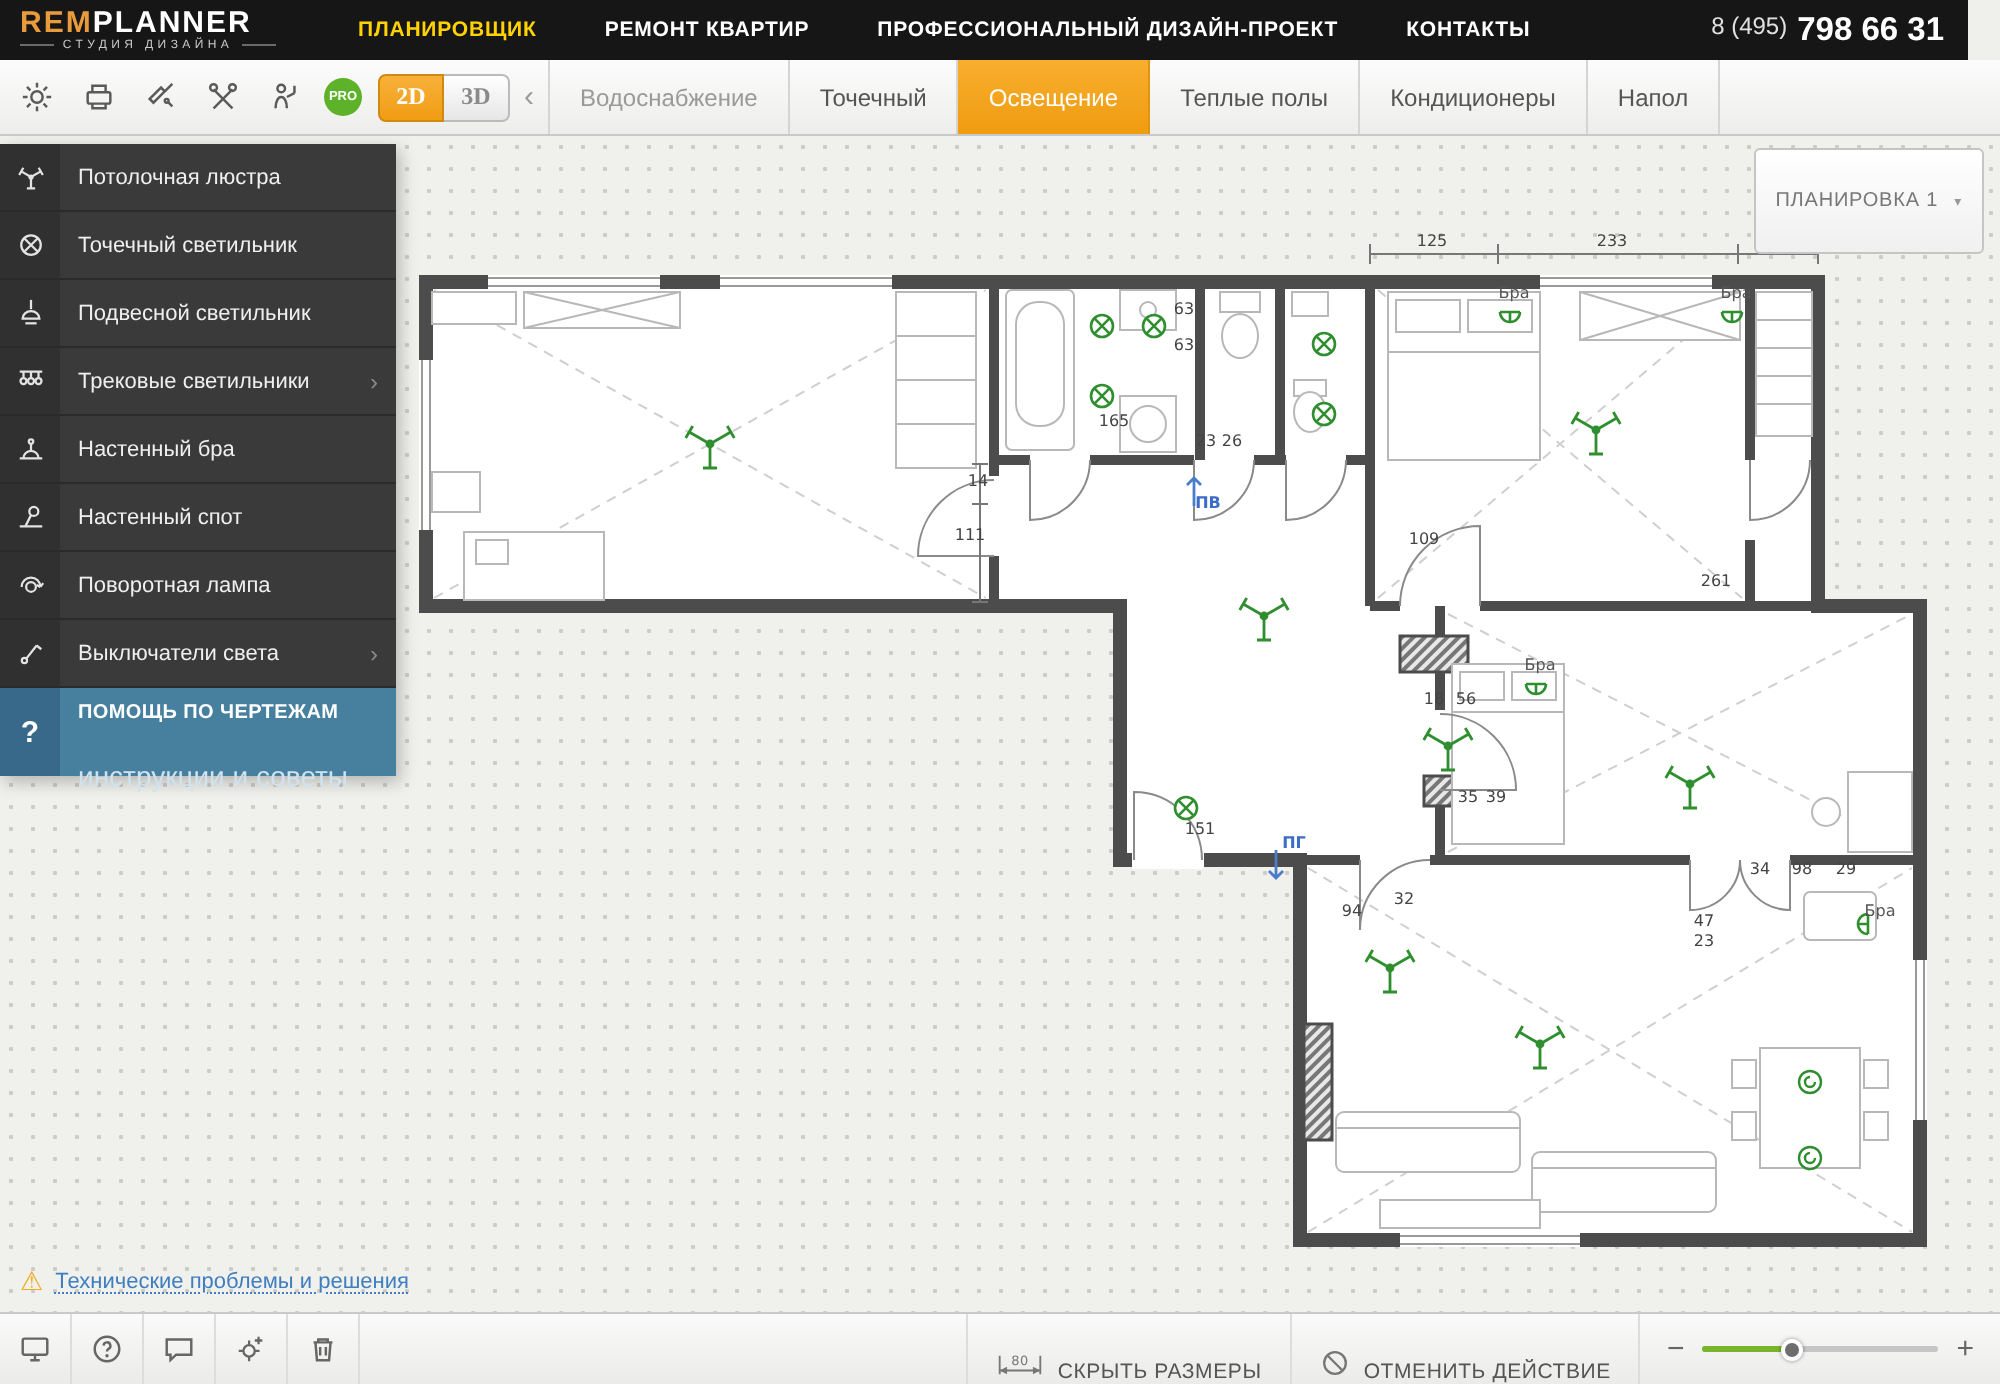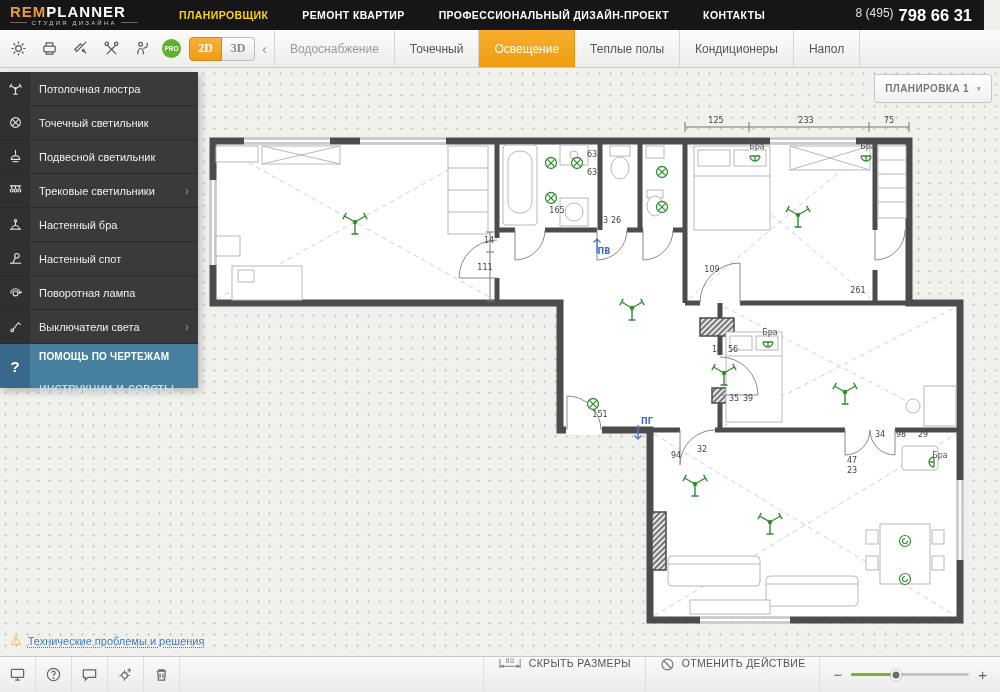--- a/index.html
+++ b/index.html
@@ -31,21 +31,21 @@
   .btn3d{background:linear-gradient(#ffffff,#e6e6e6);border:1px solid #bbb;border-left:none;border-radius:0 4px 4px 0;color:#8a8a8a}
   .tab-arrow{color:#999;font-size:15px;padding:0 7px;cursor:pointer}
   .tabs{display:flex;align-self:stretch;flex:1;overflow:hidden;border-left:1px solid #d5d5d5}
   .tab{display:flex;align-items:center;padding:0 15px;font-size:12px;color:#555;border-right:1px solid #d5d5d5;white-space:nowrap;cursor:pointer}
   .tab.muted{color:#9a9a9a}
   .tab.active{background:linear-gradient(#f8ae2e,#ef9c10);color:#fff;border-color:#e09410}
 
   
   .canvas{position:absolute;top:68px;bottom:36px;left:0;right:0;background-color:#f0f0ec;background-image:radial-gradient(#cdcdc8 1px,rgba(0,0,0,0) 1.2px);background-size:11px 11px;z-index:1}
   #plan{position:absolute;top:0;left:0;width:1000px;height:692px;z-index:2;pointer-events:none}
-  .plan-select{position:absolute;top:74px;right:8px;z-index:7;background:linear-gradient(#fff,#f0f0f0);border:1px solid #c5c5c5;border-radius:3px;padding:8px 10px;font-size:10px;font-weight:bold;color:#777;letter-spacing:.4px;display:flex;align-items:center;gap:8px;cursor:pointer;font-family:inherit}
+  .plan-select{position:absolute;top:74px;right:8px;z-index:7;background:linear-gradient(#fff,#f0f0f0);border:1px solid #c5c5c5;border-radius:3px;padding:20px 10px;font-size:10px;font-weight:normal;color:#777;letter-spacing:.4px;display:flex;align-items:center;gap:8px;cursor:pointer;font-family:inherit}
   .caret{font-size:7px;color:#999}
   .tech-link{position:absolute;left:10px;bottom:44px;z-index:7;display:flex;align-items:center;gap:6px;font-size:11px;color:#3f7ec0;cursor:pointer}
   .tech-link .lnk{text-decoration:underline;text-decoration-style:dotted;text-underline-offset:2px}
   .warn{color:#eead1e;font-size:13px}
 
   
   .sidebar{position:absolute;top:72px;left:0;width:198px;z-index:6;box-shadow:2px 3px 8px rgba(0,0,0,.25)}
   .sb-item{height:34px;display:flex;align-items:center;background:#3a3a3a;border-bottom:1px solid #2b2b2b;cursor:pointer}
   .sb-ic{width:30px;align-self:stretch;background:#303030;display:flex;align-items:center;justify-content:center}
   .sb-ic svg{width:15px;height:15px}
@@ -55,21 +55,21 @@
   .help-q{width:30px;background:#39698a;color:#fff;font-weight:bold;font-size:15px;display:flex;align-items:center;justify-content:center}
   .help-text{padding:7px 0 0 9px}
   .help-title{font-size:10px;font-weight:bold;color:#fff;letter-spacing:.2px}
   .help-sub{font-size:14px;color:#cfe2ee;margin-top:18px}
 
   
   .footer{position:absolute;bottom:0;left:0;right:0;height:36px;background:linear-gradient(#fafafa,#ebebe9);border-top:1px solid #c9c9c9;display:flex;align-items:stretch;z-index:20}
   .f-ico{width:36px;border:none;border-right:1px solid #ddd;background:transparent;display:flex;align-items:center;justify-content:center;cursor:pointer}
   .f-ico svg{width:17px;height:17px}
   .f-spacer{flex:1}
-  .f-btn{border:none;border-left:1px solid #ddd;background:transparent;display:flex;align-items:flex-start;gap:7px;padding:0 14px;font-size:10.5px;color:#555;letter-spacing:.3px;cursor:pointer;font-family:inherit}
+  .f-btn{border:none;border-left:1px solid #ddd;background:transparent;display:flex;align-items:flex-end;gap:7px;padding:0 14px;font-size:10.5px;color:#555;letter-spacing:.3px;cursor:pointer;font-family:inherit}
   .zoom{border-left:1px solid #ddd;display:flex;align-items:center;gap:9px;padding:0 13px}
   .zminus,.zplus{font-size:15px;color:#666;cursor:pointer;line-height:1}
   .ztrack{width:118px;height:3px;background:#c6c6c6;border-radius:2px;position:relative;cursor:pointer}
   .zfill{position:absolute;left:0;top:0;height:100%;width:38%;background:#79b52c;border-radius:2px}
   .zthumb{position:absolute;left:38%;top:50%;transform:translate(-50%,-50%);width:11px;height:11px;border-radius:50%;background:#6e6e6e;border:2px solid #fff;box-shadow:0 0 2px rgba(0,0,0,.4)}
 
   
   svg .plbl{font-family:"DejaVu Sans",sans-serif;font-size:8px;fill:#444;text-anchor:middle}
   svg .plbl.vent{fill:#3a6cc8;font-weight:bold}
   svg .plbl.bra{fill:#555}

